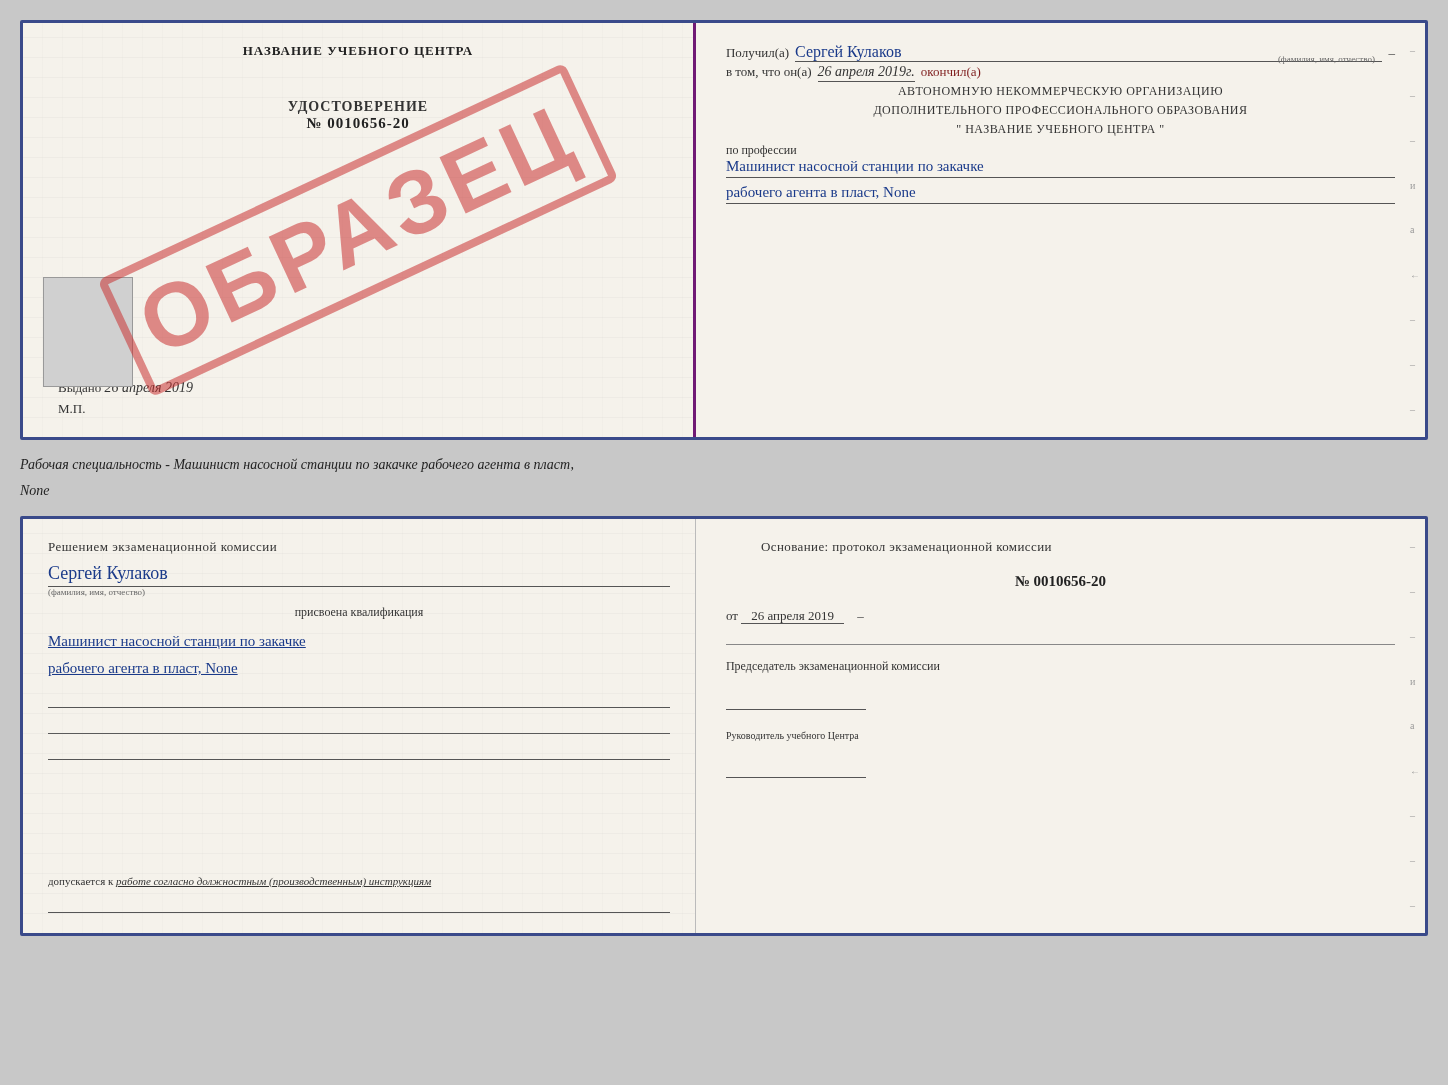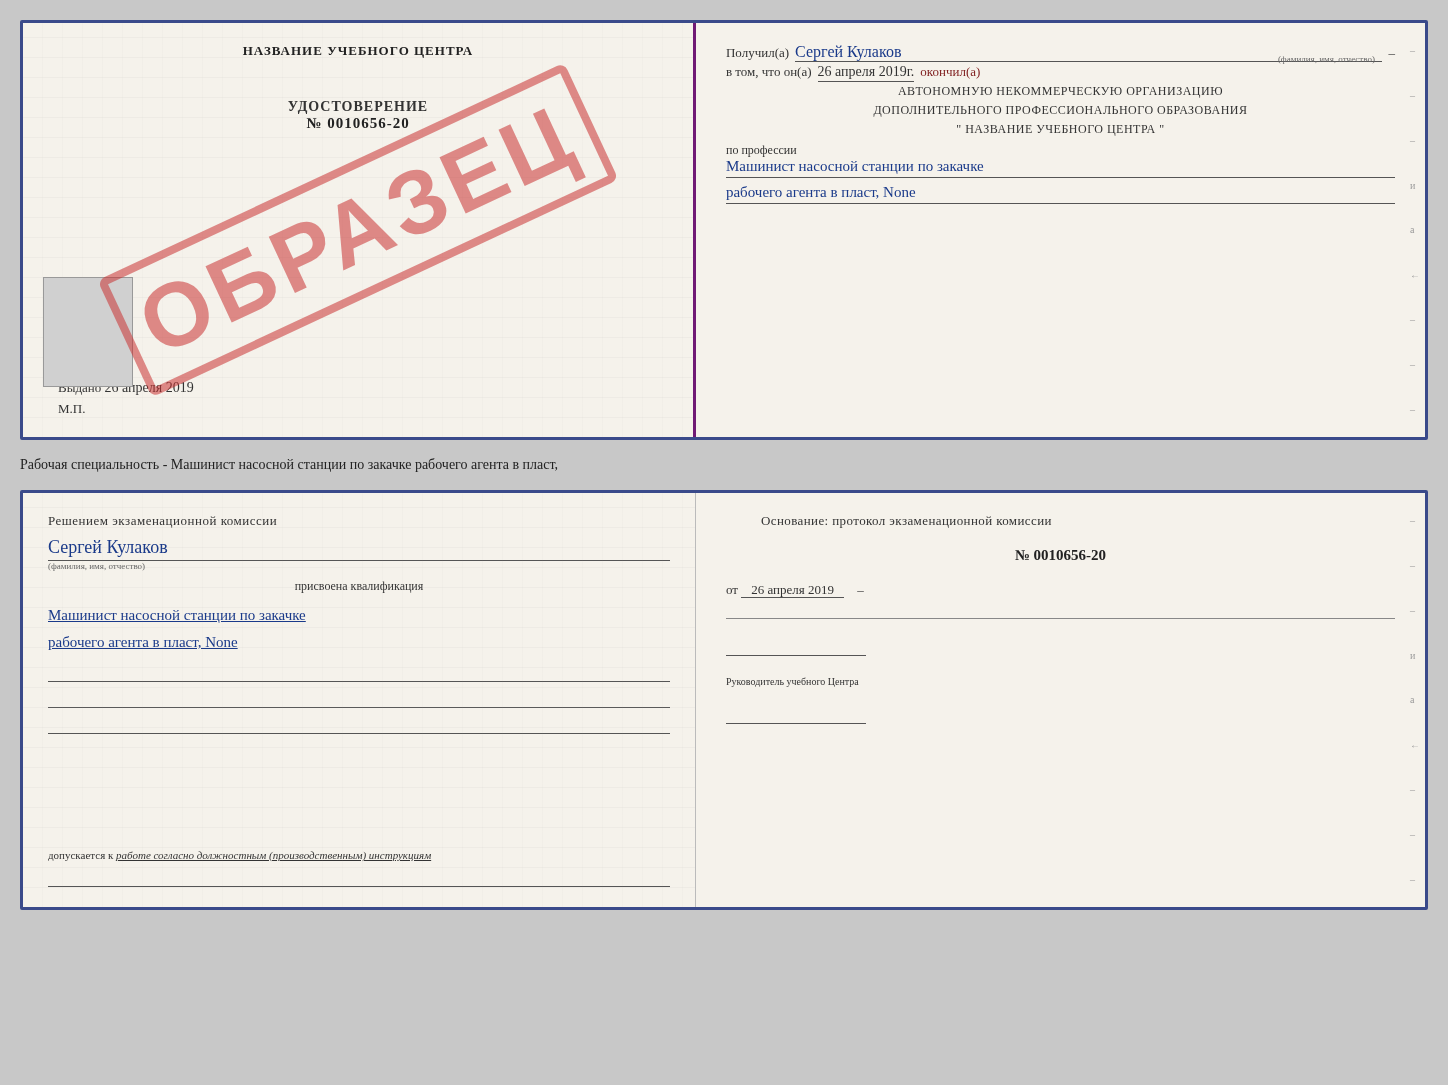--- a/index.html
+++ b/index.html
@@ -164,27 +164,29 @@
       border-bottom: 1px solid #555;
       display: block;
       padding-bottom: 2px;
       margin-bottom: 6px;
     }
 
     .date-handwritten {
       font-family: 'Segoe Script', 'Brush Script MT', cursive;
       font-size: 14px;
       color: #333;
+      font-style: italic;
     }
 
     
     .specialty-text {
       font-size: 14px;
       color: #222;
       padding: 5px 0;
+      font-style: italic;
     }
 
     
     .bottom-document {
       display: flex;
       background: #f5f2eb;
       border: 3px solid #3a4a8a;
       border-radius: 2px;
       width: 100%;
       height: 420px;
@@ -402,20 +404,21 @@
       <div>
         <span class="handwritten-profession">Машинист насосной станции по закачке</span>
         <span class="handwritten-profession">рабочего агента в пласт, None</span>
       </div>
 
     </div>
   </div>
 
   <div>
     <div class="specialty-text">Рабочая специальность - Машинист насосной станции по закачке рабочего агента в пласт,</div>
+    <div class="specialty-text">None</div>
   </div>
 
   <div class="bottom-document">
 
     <div class="doc-bottom-left">
       <div class="top-doc-grid"></div>
 
       <div class="decision-text">Решением экзаменационной комиссии</div>
 
       <div>
@@ -449,20 +452,23 @@
       <div class="nomer-center">№  0010656-20</div>
 
       <div class="ot-date">
         <span>от</span>
         <span style="border-bottom:1px solid #555; padding: 0 10px;">26 апреля 2019</span>
         <span style="margin-left:10px;">–</span>
       </div>
 
       <div style="border-bottom:1px solid #888; width:100%; margin:2px 0;"></div>
 
+      <div class="predsedatel-text">
+        <span>Председатель экзаменационной комиссии</span>
+      </div>
       <div class="signature-line"></div>
 
       <div class="rukovoditel-text">
         <span>Руководитель учебного Центра</span>
       </div>
       <div class="signature-line"></div>
 
       <div class="side-dashes-right">
         <span>–</span>
           <span>–</span>

